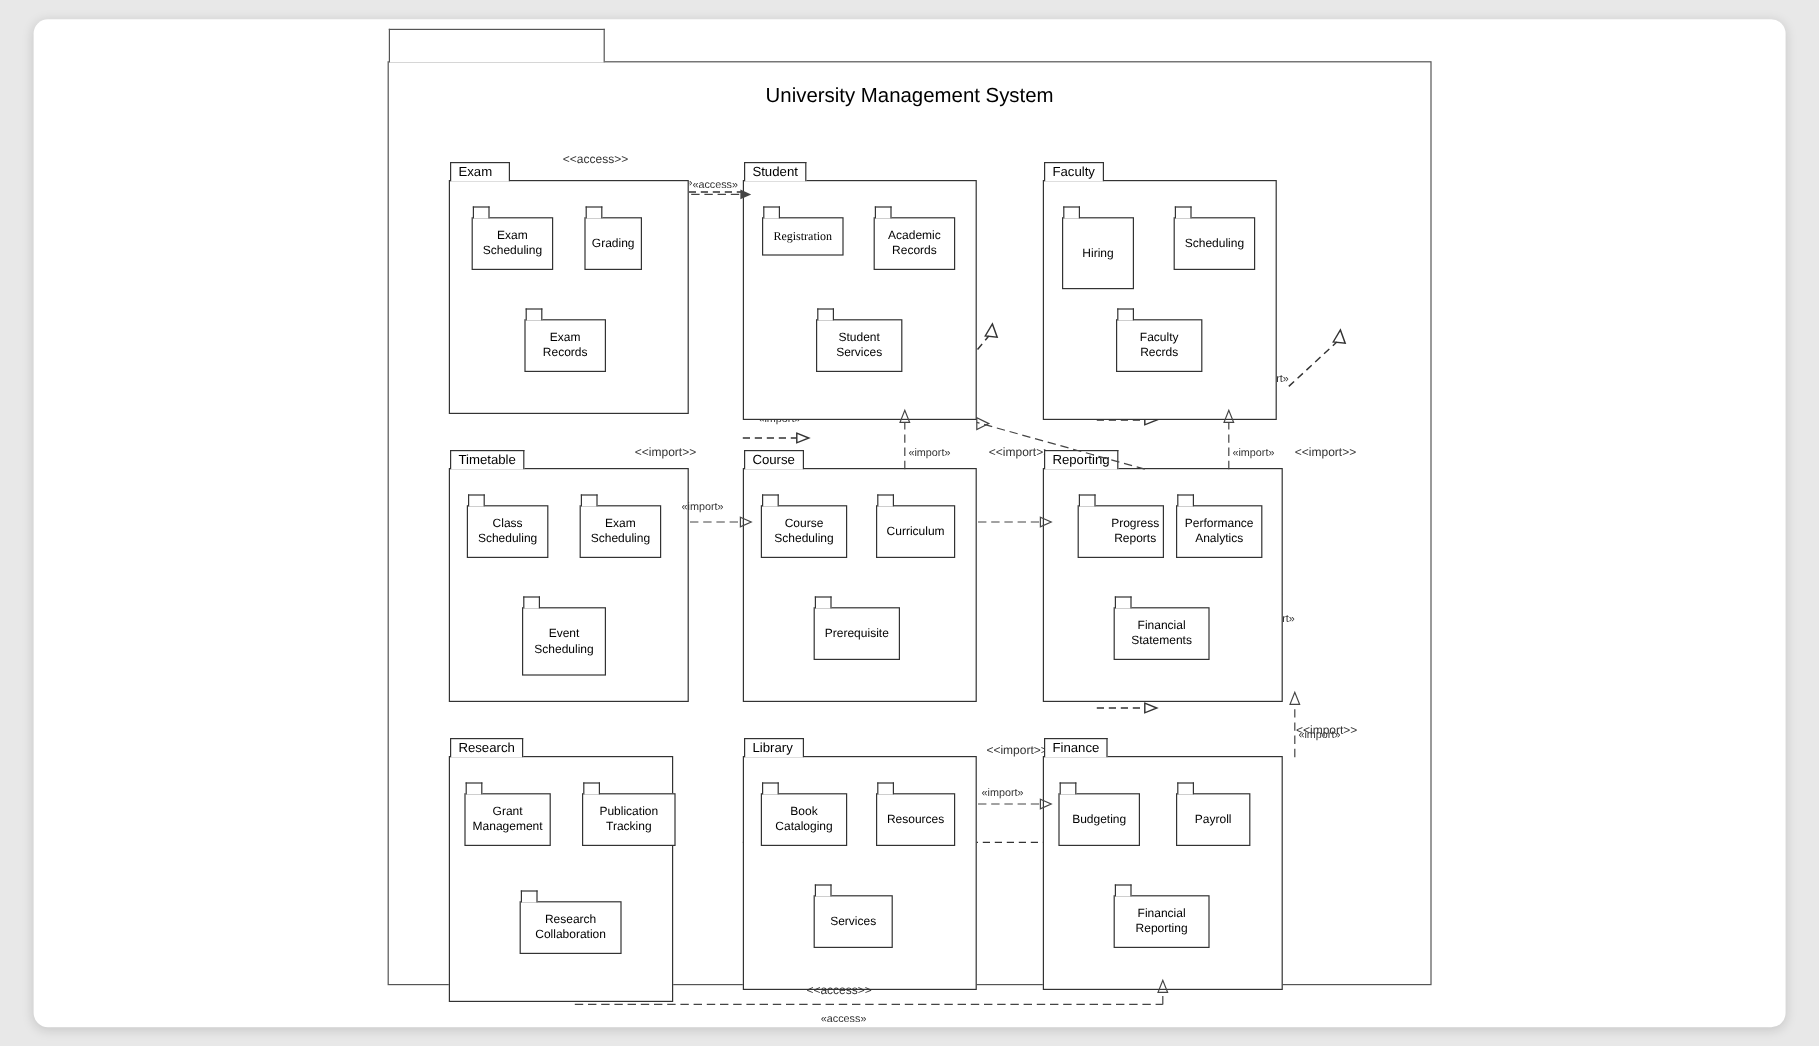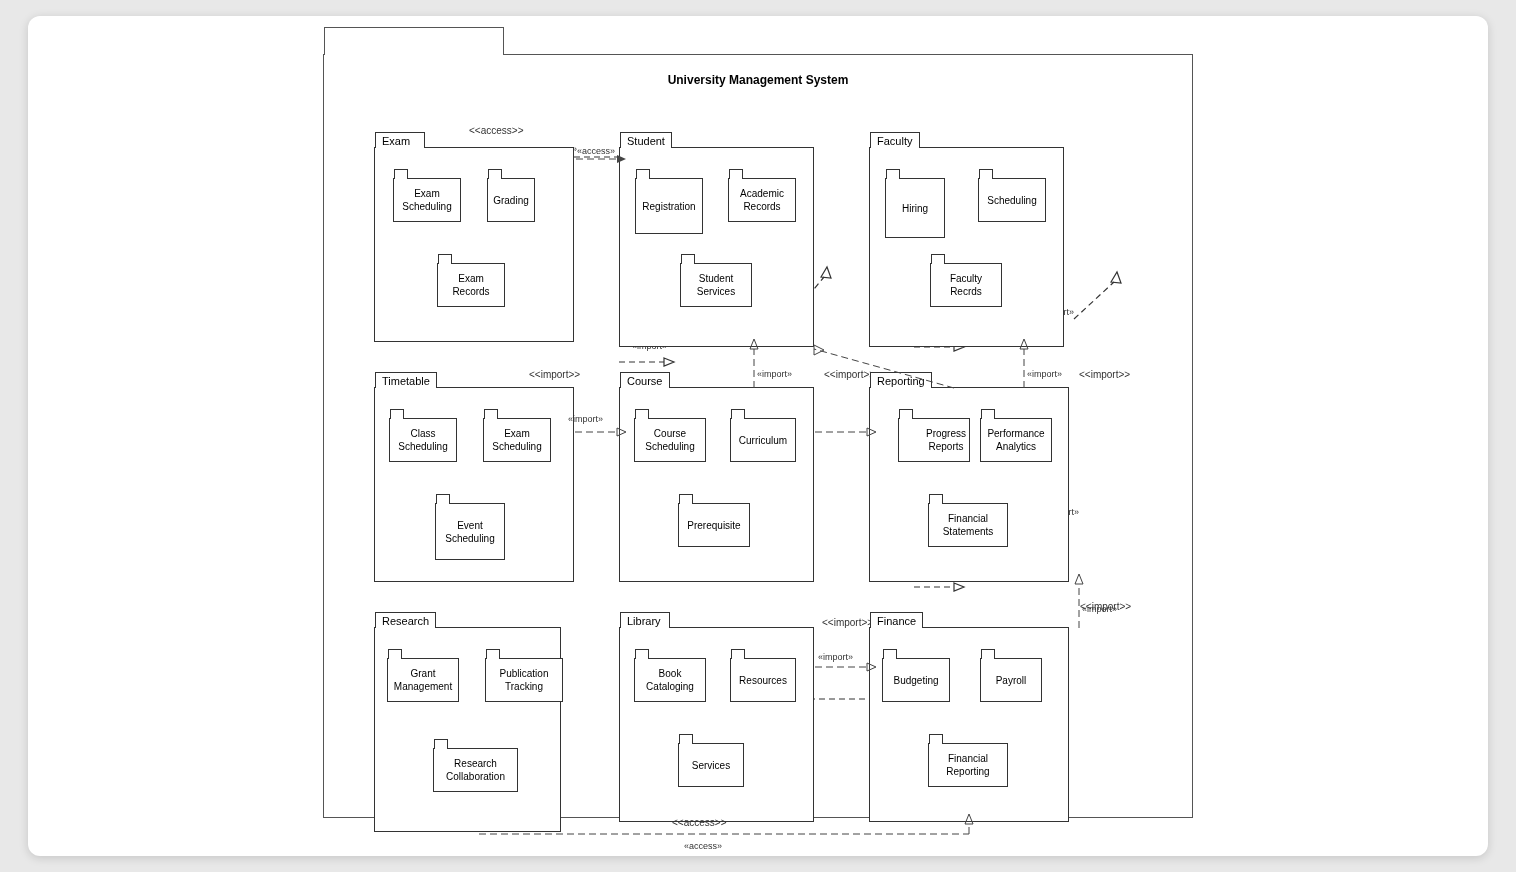--- a/index.html
+++ b/index.html
@@ -34,22 +34,22 @@
       top: -28px;
       left: 0;
       width: 180px;
       height: 28px;
       border: 1.5px solid #555;
       border-bottom: none;
       background: white;
     }
     .diagram-title {
       text-align: center;
-      font-size: 12px;
-      font-weight: bold;
+      font-size: 17px;
+      font-weight: normal;
       padding: 18px 0 10px 0;
     }
     .diagram-content {
       position: relative;
       width: 100%;
       height: 720px;
     }
     
     .pkg {
       position: absolute;
@@ -180,21 +180,21 @@
         </div>
 
         <div class="sub-pkg" style="left:62px; top:115px; width:68px; height:44px;">
           <div class="sub-pkg-tab"></div>
           <div class="sub-pkg-label">Exam<br>Records</div>
         </div>
       </div>
 
       <div class="pkg" style="left:295px; top:50px; width:195px; height:200px;">
         <div class="pkg-tab">Student</div>
-        <div class="sub-pkg" style="left:15px; top:30px; width:68px; height:56px;">
+        <div class="sub-pkg" style="left:15px; top:30px; width:68px; height:32px;font-family:Liberation Serif, serif;">
           <div class="sub-pkg-tab"></div>
           <div class="sub-pkg-label">Registration</div>
         </div>
         <div class="sub-pkg" style="left:108px; top:30px; width:68px; height:44px;">
           <div class="sub-pkg-tab"></div>
           <div class="sub-pkg-label">Academic<br>Records</div>
         </div>
         <div class="sub-pkg" style="left:60px; top:115px; width:72px; height:44px;">
           <div class="sub-pkg-tab"></div>
           <div class="sub-pkg-label">Student<br>Services</div>

